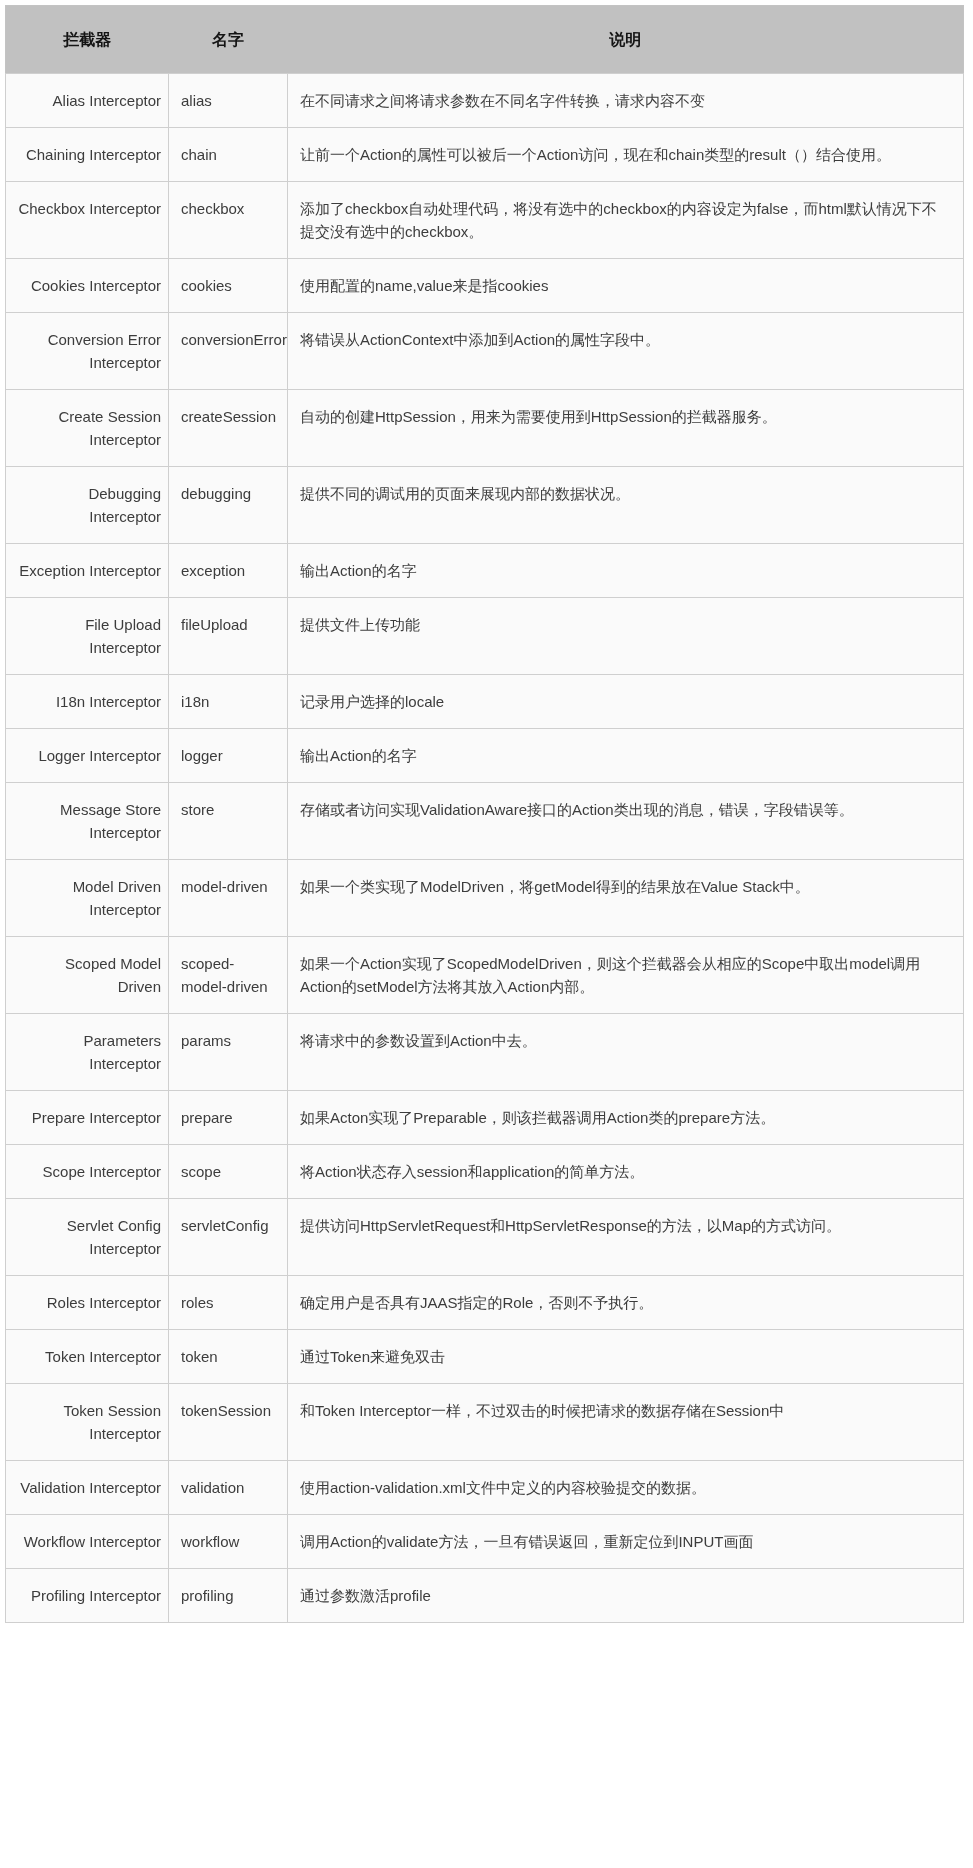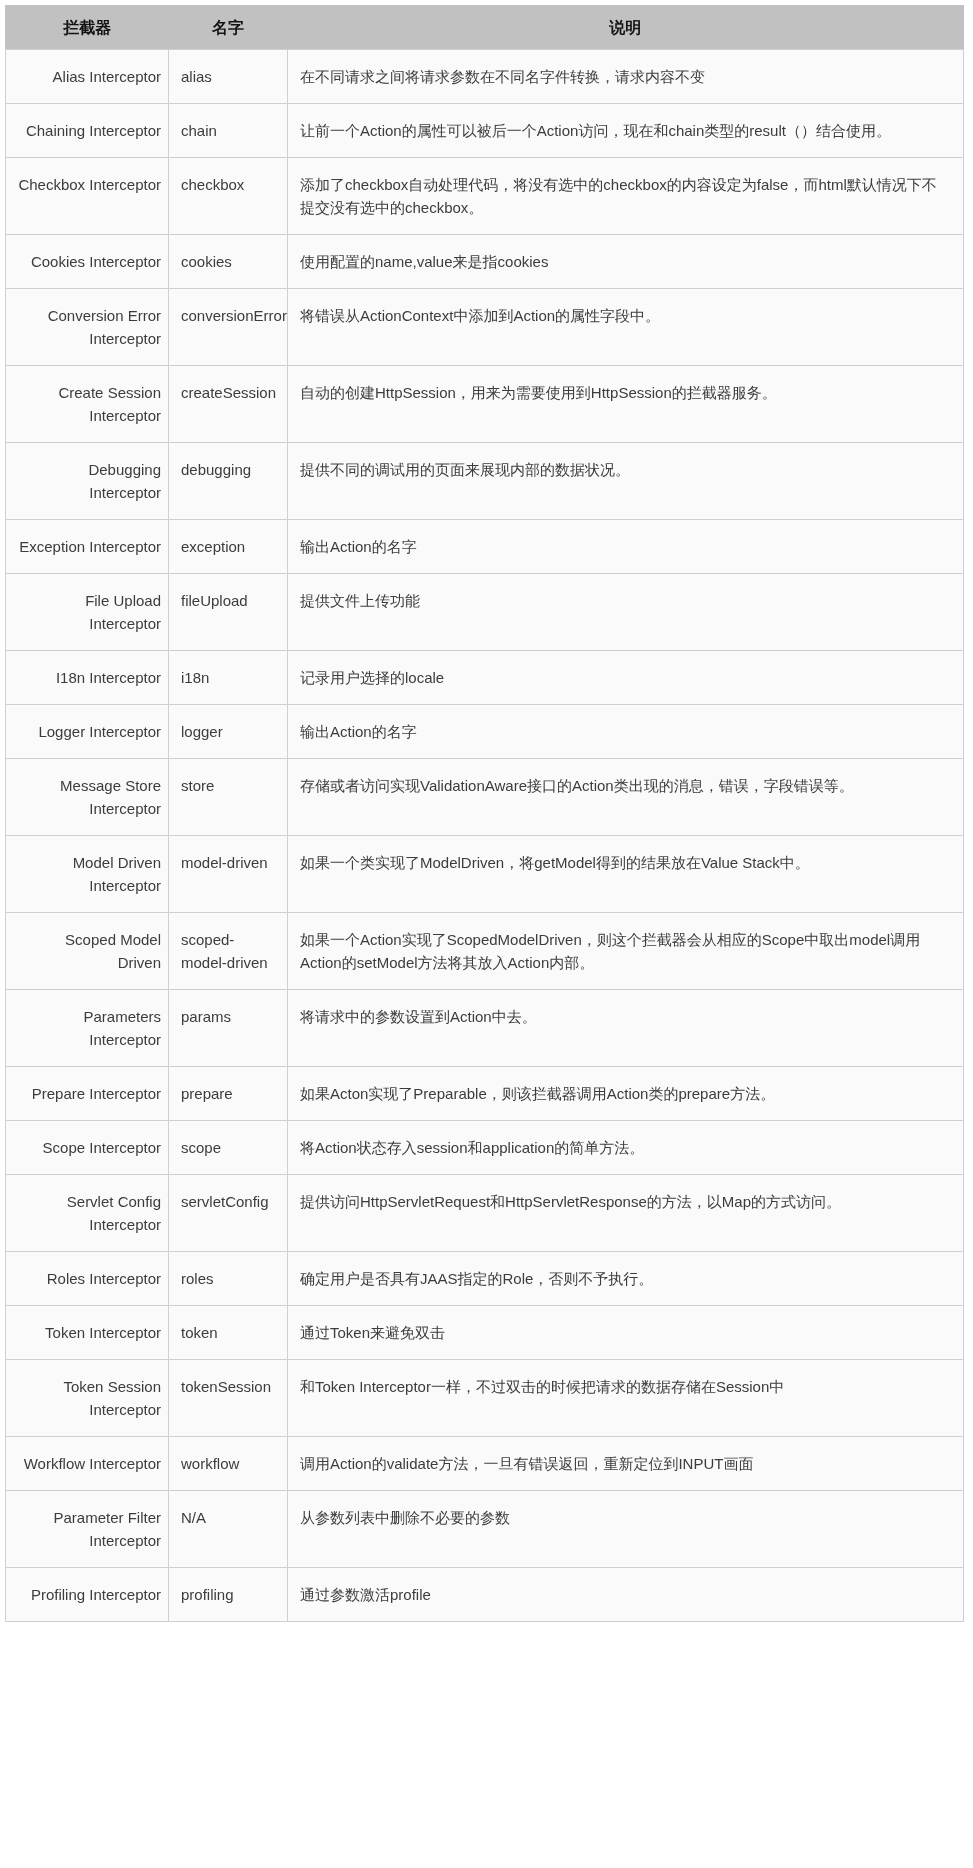--- a/index.html
+++ b/index.html
@@ -21,21 +21,21 @@
   }
   col.c1 { width: 163px; }
   col.c2 { width: 119px; }
   col.c3 { width: 676px; }
   thead th {
     background: #c1c1c1;
     color: #141414;
     font-weight: bold;
     font-size: 16px;
     line-height: 23px;
-    padding: 10px 0;
+    padding: 22px 0;
     text-align: center;
     border: none;
   }
   tbody td {
     background: #fafafa;
     border: 1px solid #cfcfcf;
     font-size: 15px;
     line-height: 23px;
     color: #3c3c3c;
     vertical-align: top;
@@ -182,29 +182,28 @@
           <td class="col-name">token</td>
           <td class="col-desc">通过Token来避免双击</td>
         </tr>
         <tr>
           <td class="col-interceptor">Token Session
 Interceptor</td>
           <td class="col-name">tokenSession</td>
           <td class="col-desc">和Token Interceptor一样，不过双击的时候把请求的数据存储在Session中</td>
         </tr>
         <tr>
+          <td class="col-interceptor">Validation Interceptor</td>
+          <td class="col-name">validation</td>
+          <td class="col-desc">使用action-validation.xml文件中定义的内容校验提交的数据。</td>
+        </tr>
+        <tr>
           <td class="col-interceptor">Workflow Interceptor</td>
           <td class="col-name">workflow</td>
           <td class="col-desc">调用Action的validate方法，一旦有错误返回，重新定位到INPUT画面</td>
-        </tr>
-        <tr>
-          <td class="col-interceptor">Parameter Filter
-Interceptor</td>
-          <td class="col-name">N/A</td>
-          <td class="col-desc">从参数列表中删除不必要的参数</td>
         </tr>
         <tr>
           <td class="col-interceptor">Profiling Interceptor</td>
           <td class="col-name">profiling</td>
           <td class="col-desc">通过参数激活profile</td>
         </tr>
       </tbody>
   </table>
 </div>
 

